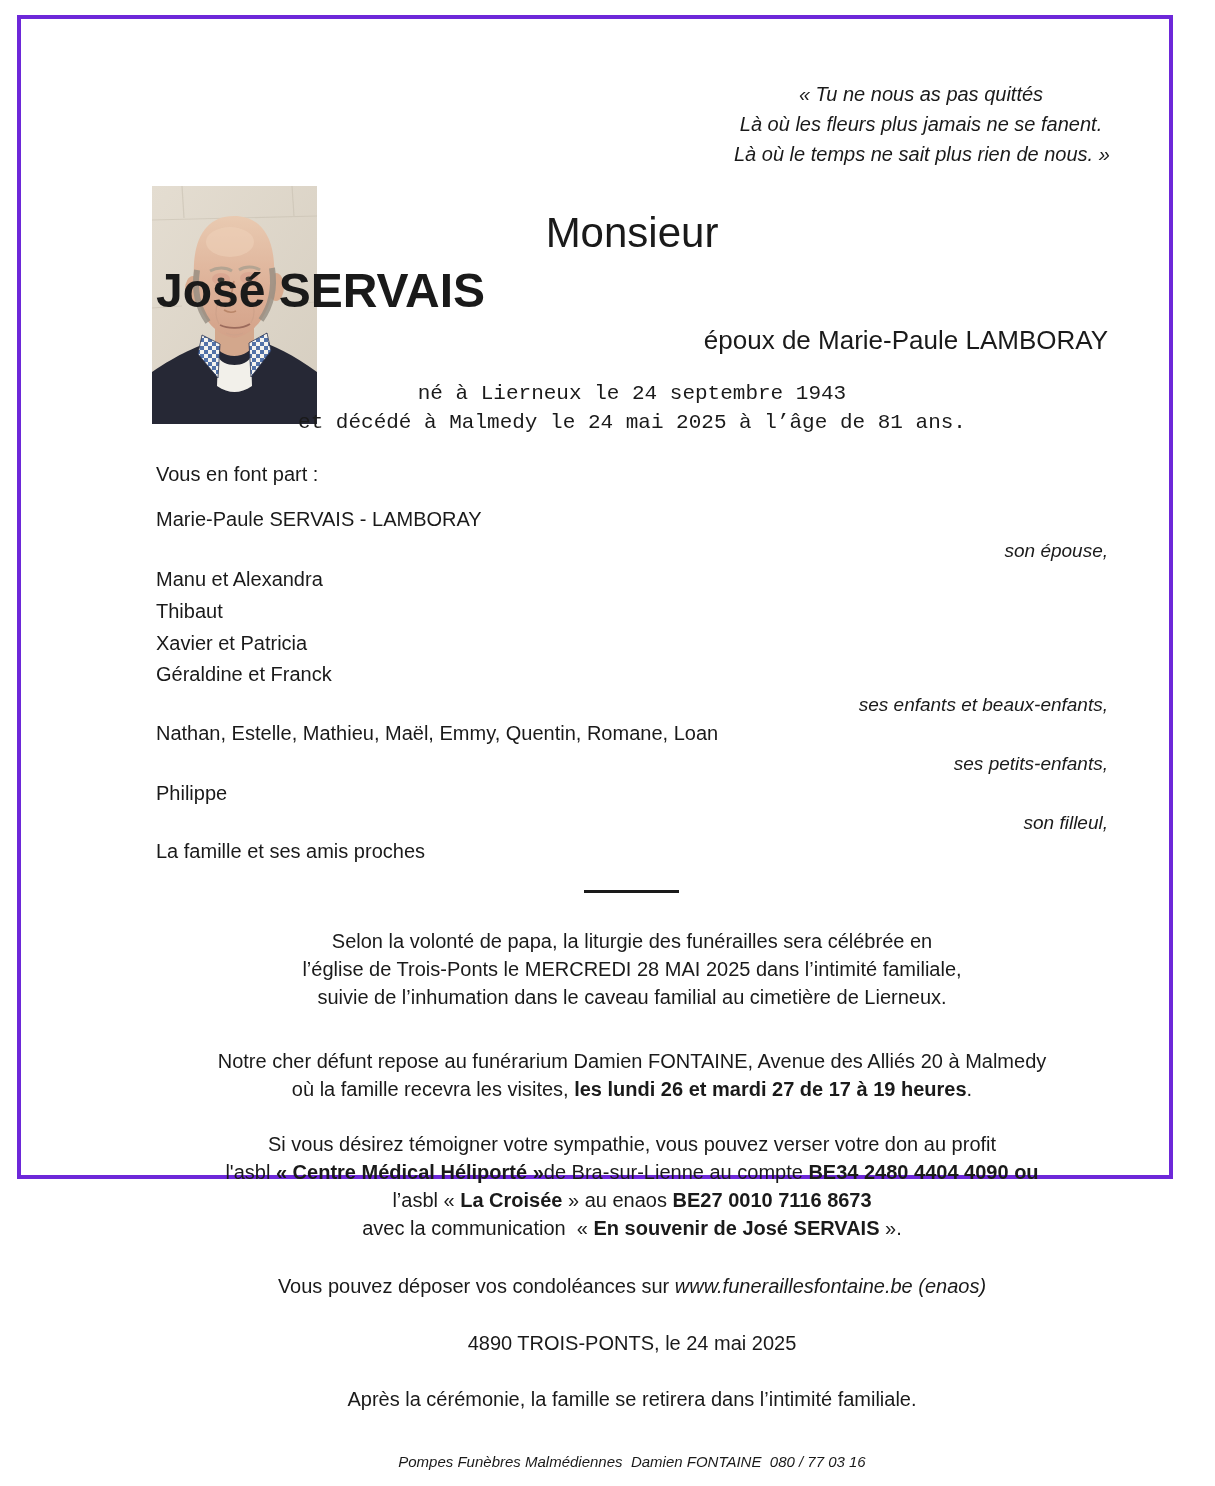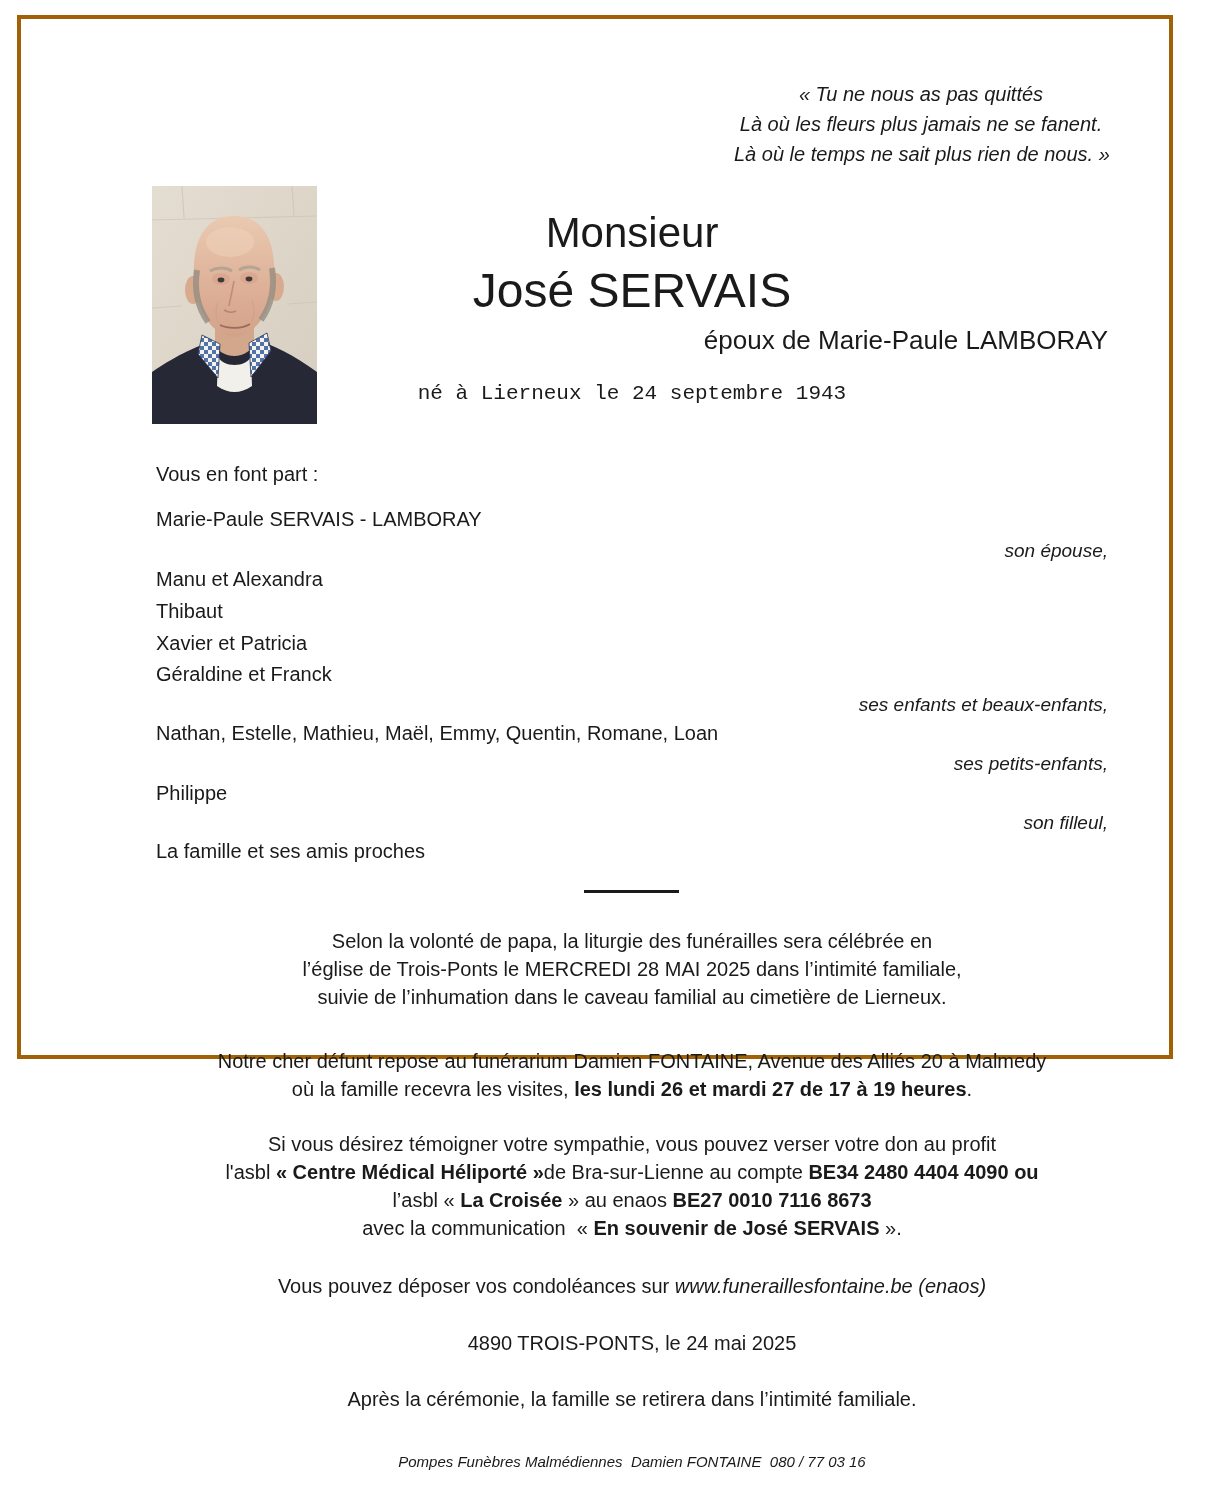--- a/index.html
+++ b/index.html
@@ -3,34 +3,34 @@
 <meta charset="utf-8">
 <style>
   html, body { margin:0; padding:0; background:#ffffff; }
   body {
     width:1215px; height:1486px; position:relative; overflow:hidden;
     font-family:"Liberation Sans","DejaVu Sans",sans-serif;
     color:#1a1a1a;
   }
   .abs { position:absolute; }
   .frame {
-    left:17px; top:15px; width:1156px; height:1044px;
-    border:4px solid #a16207; box-sizing:border-box; background:#ffffff;
+    left:17px; top:15px; width:1156px; height:1164px;
+    border:4px solid #6d28d9; box-sizing:border-box; background:#ffffff;
   }
   .content { left:135px; top:0; width:952px; height:100%; }
 
   .quote {
     top:60px; right:0; width:374px; text-align:center;
     font-style:italic; font-size:20px; line-height:30px; white-space:nowrap;
   }
   .photo { left:131px; top:167px; width:165px; height:238px; }
   .photo svg { display:block; width:100%; height:100%; }
 
   .civility { top:192px; left:0; width:100%; text-align:center; font-size:42px; line-height:44px; }
-  .deceased { top:246px; left:0; width:100%; text-align:center; font-size:48px; line-height:52px; font-weight:normal; }
+  .deceased { top:246px; left:0; width:100%; text-align:left; font-size:48px; line-height:52px; font-weight:bold; }
   .spouseline { top:306px; left:0; width:100%; text-align:right; font-size:26px; line-height:30px; }
   .vitals { top:360px; left:0; width:100%; text-align:center; font-size:21px; line-height:29px;font-family:Liberation Mono, monospace; }
 
   .bodyline { left:0; font-size:20px; line-height:25px; white-space:pre; }
   .relation { right:0; text-align:right; font-size:19px; line-height:24px; font-style:italic; white-space:pre; }
 
   .divider { top:871px; left:428px; width:95px; border-top:3px solid #1a1a1a; }
 
   .para { left:0; width:100%; text-align:center; font-size:20px; }
   .para .pline { line-height:28px; white-space:pre; }
@@ -117,20 +117,21 @@
       <div>« Tu ne nous as pas quittés</div>
       <div>Là où les fleurs plus jamais ne se fanent.</div>
       <div>Là où le temps ne sait plus rien de nous. »</div>
     </div>
 
     <div class="abs civility">Monsieur</div>
     <div class="abs deceased">José SERVAIS</div>
     <div class="abs spouseline">époux de Marie-Paule LAMBORAY</div>
     <div class="abs vitals">
       <div>né à Lierneux le 24 septembre 1943</div>
+      <div>et décédé à Malmedy le 24 mai 2025 à l’âge de 81 ans.</div>
     </div>
 
     <div class="abs bodyline" style="top:443px">Vous en font part :</div>
     <div class="abs bodyline" style="top:488px">Marie-Paule SERVAIS - LAMBORAY</div>
     <div class="abs relation" style="top:520px">son épouse,</div>
 
     <div class="abs bodyline" style="top:548px">Manu et Alexandra</div>
     <div class="abs bodyline" style="top:580px">Thibaut</div>
     <div class="abs bodyline" style="top:612px">Xavier et Patricia</div>
     <div class="abs bodyline" style="top:643px">Géraldine et Franck</div>

